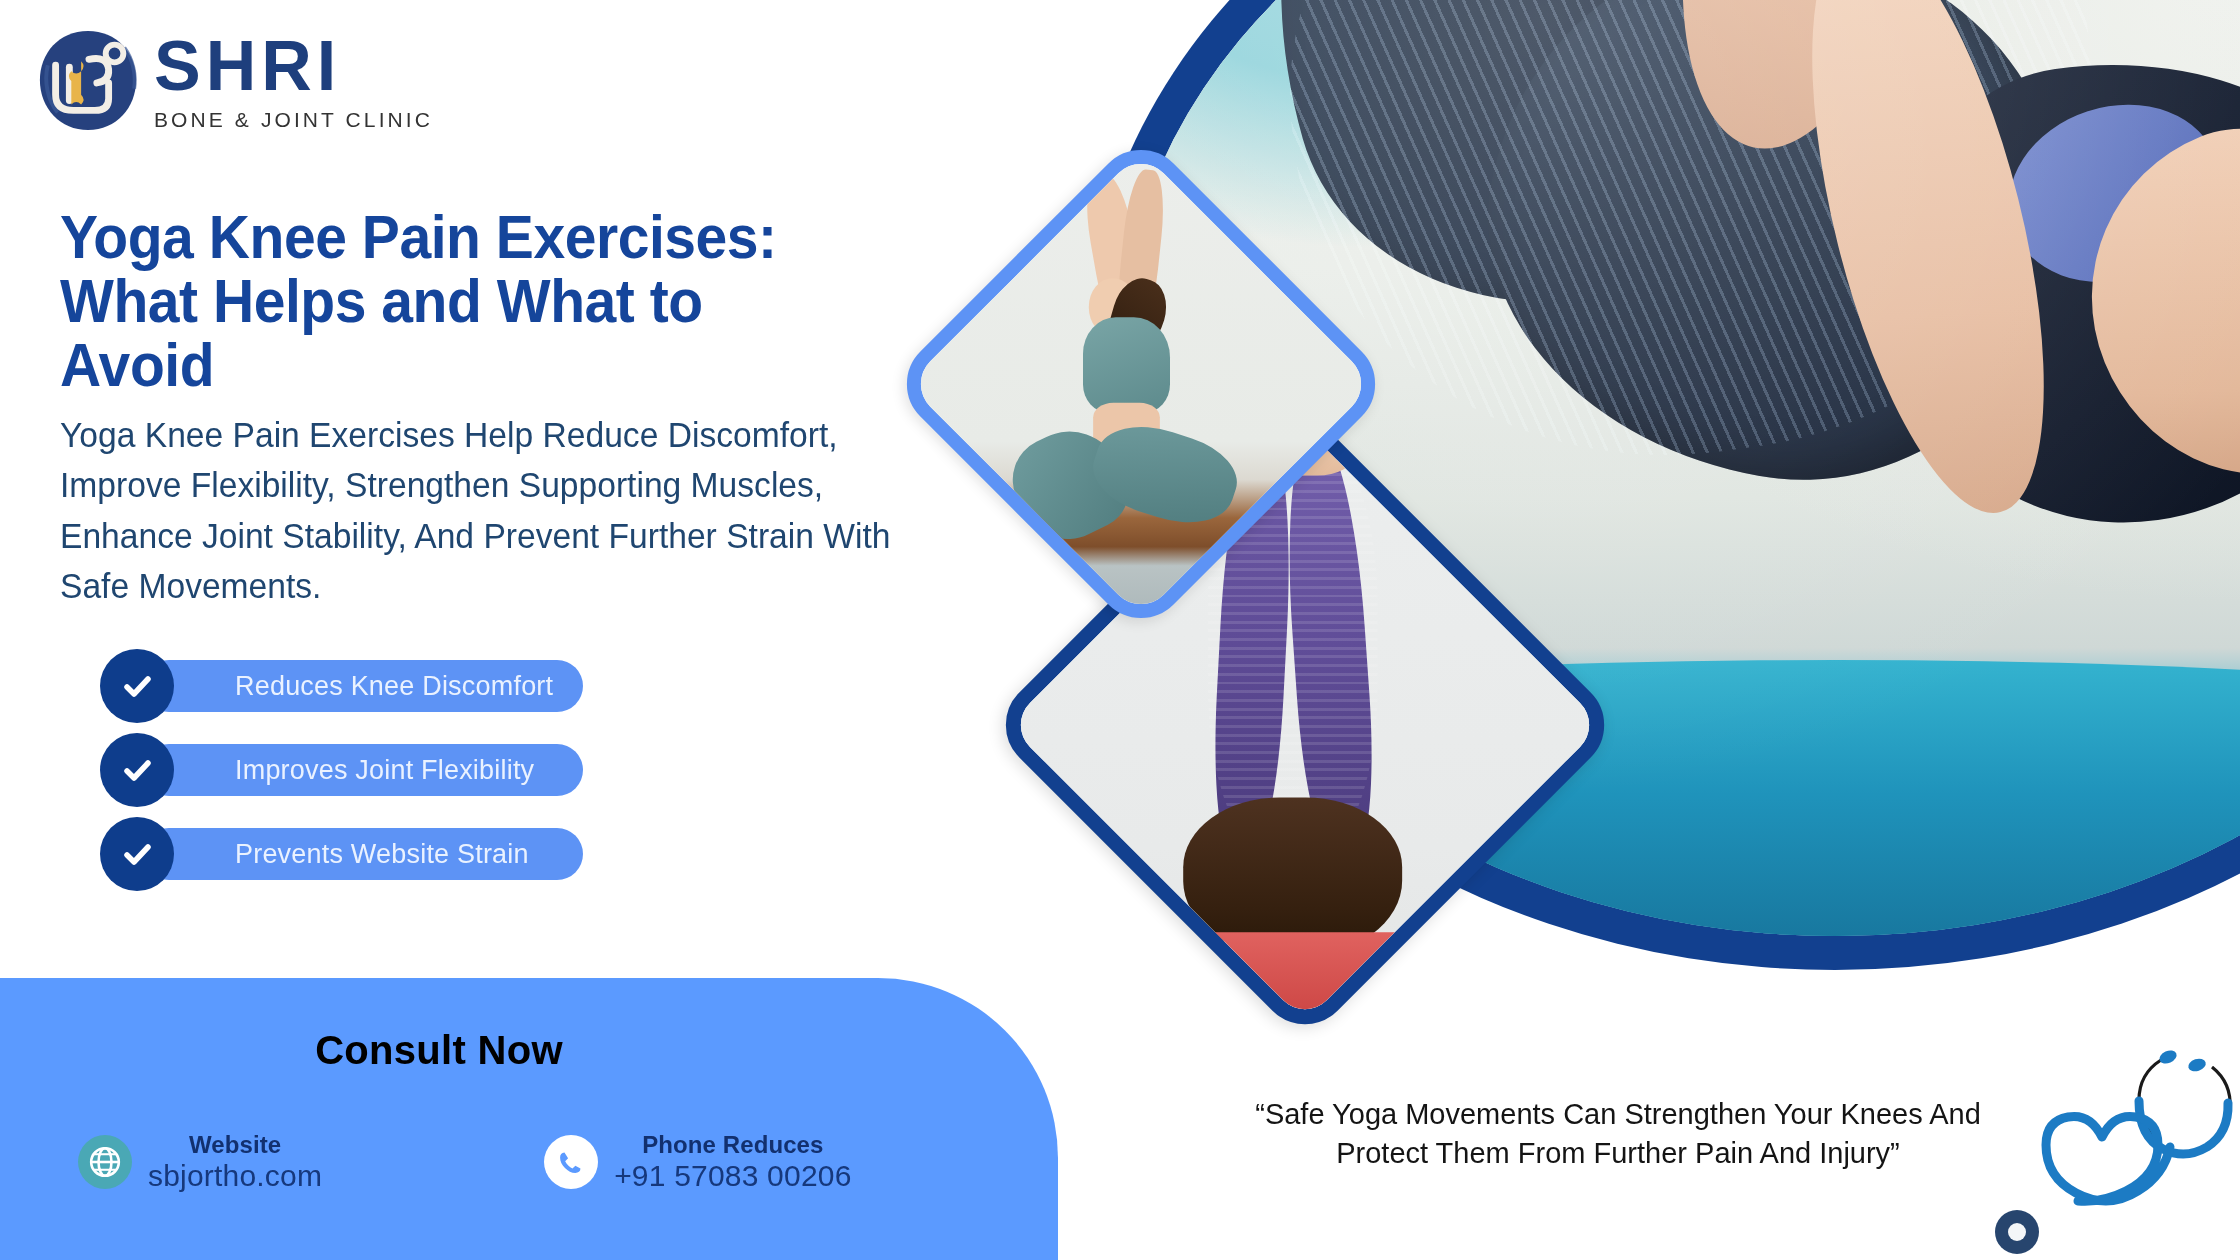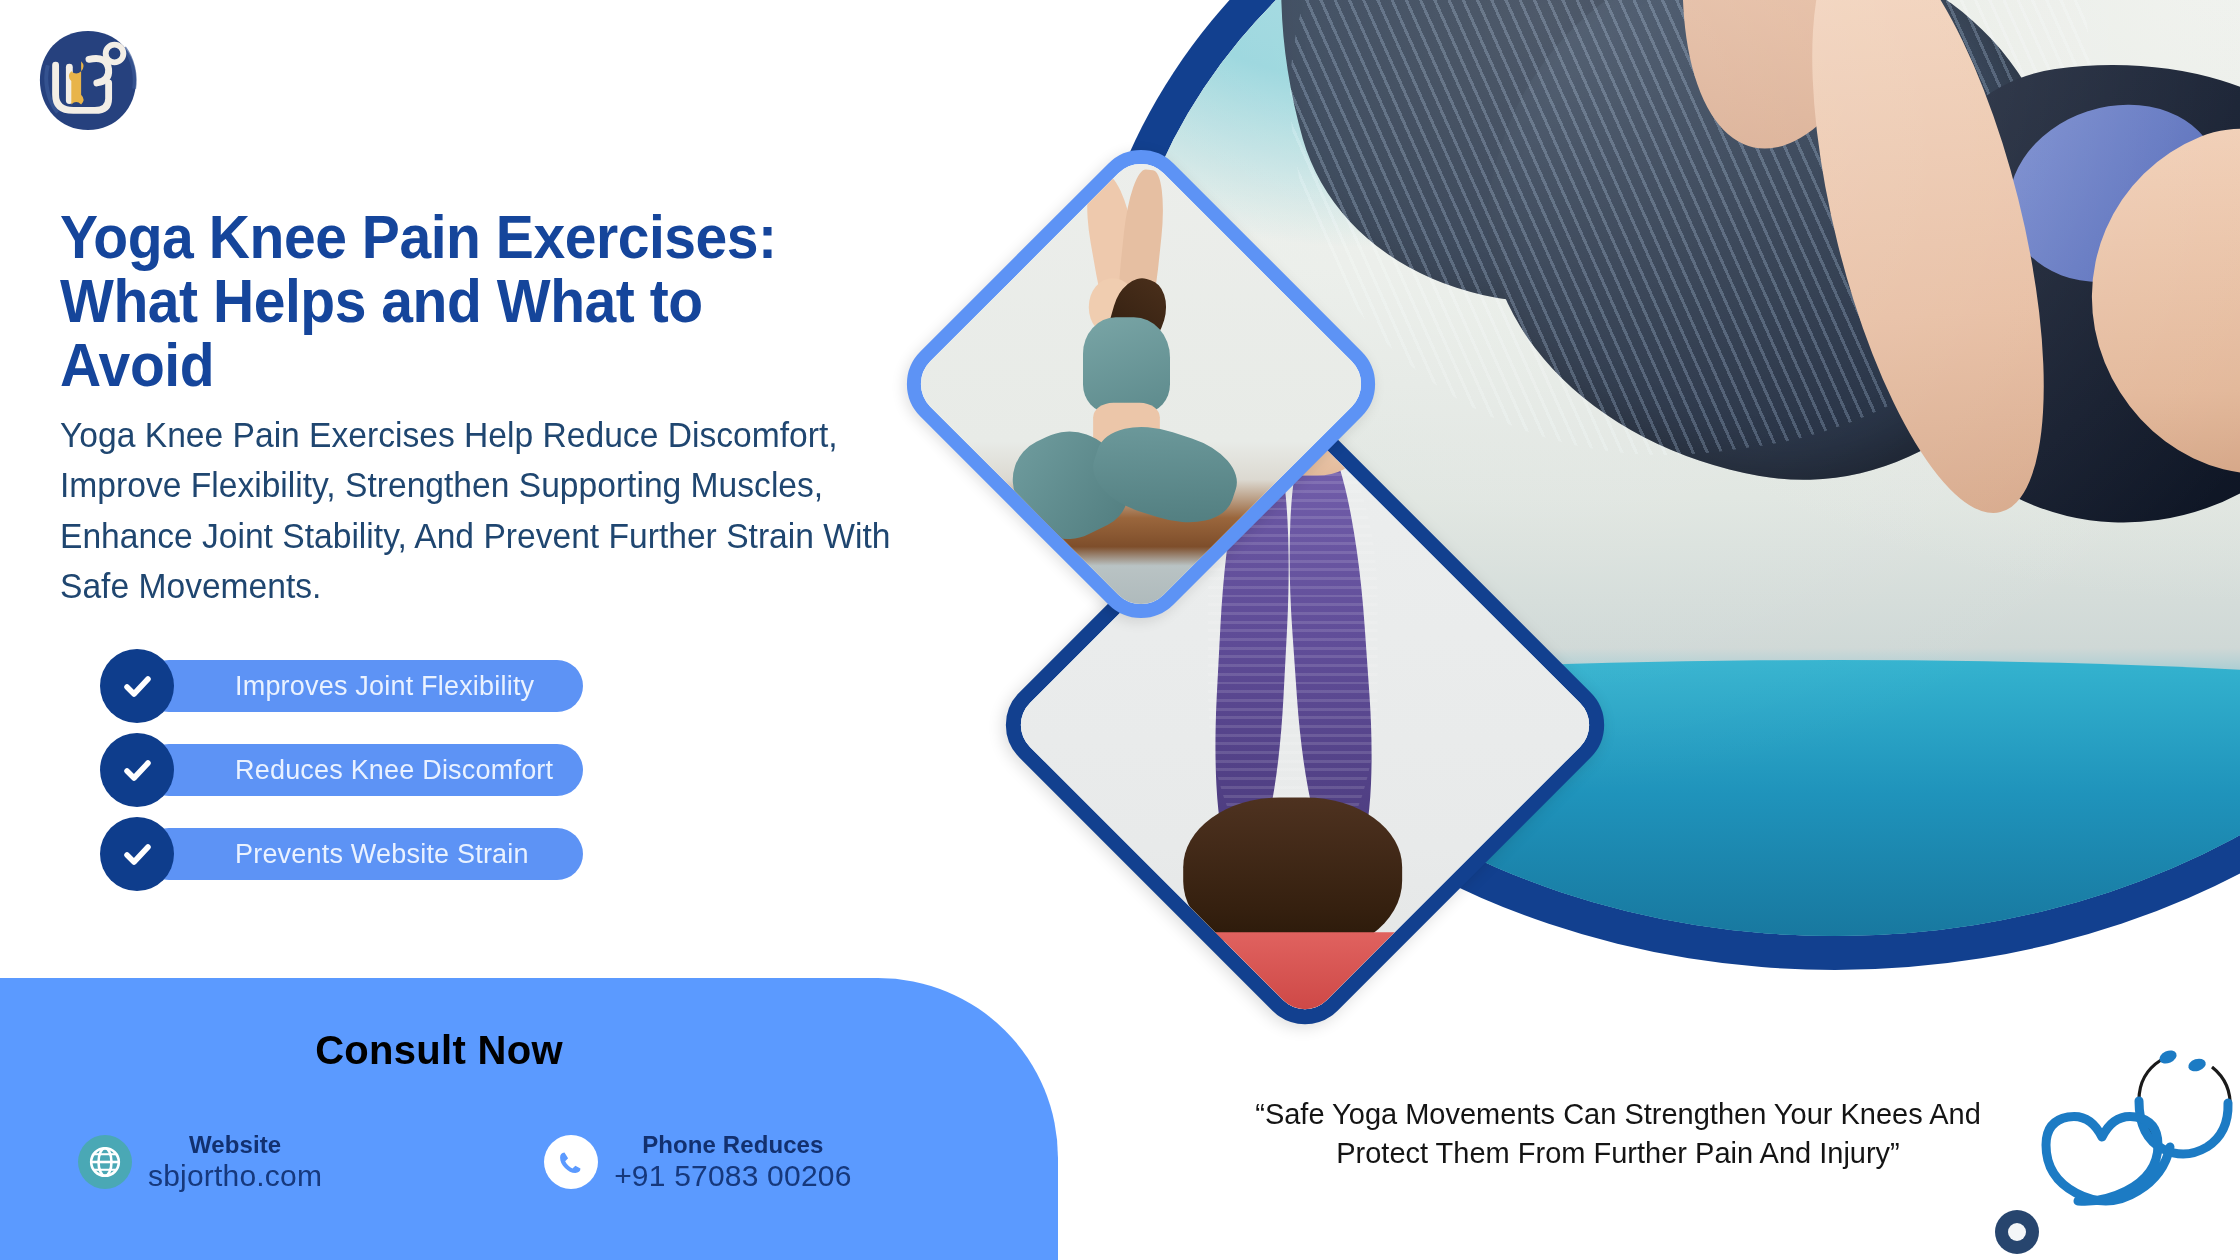--- a/index.html
+++ b/index.html
@@ -219,44 +219,48 @@
         <path d="M55 5 C25 5 6 28 6 55 C6 84 27 106 55 106 C84 106 104 83 104 55 C104 27 84 5 55 5 Z" fill="#26417E"></path>
         <path d="M14 40 C10 57 14 76 24 88" stroke="#3A5896" stroke-width="4" fill="none" opacity=".75"></path>
         <path d="M92 22 C101 34 104 50 102 64" stroke="#3A5896" stroke-width="4" fill="none" opacity=".7"></path>
         <path d="M22 40 L22 70 Q22 86 40 86 L62 86 Q76 86 76 74 L76 58" stroke="#F3EEE6" stroke-width="7" fill="none" stroke-linecap="round"></path>
         <path d="M36 42 L36 76" stroke="#F3EEE6" stroke-width="7" stroke-linecap="round"></path>
         <path d="M56 34 Q74 30 76 44 Q77 56 64 58" stroke="#F3EEE6" stroke-width="7" fill="none" stroke-linecap="round"></path>
         <circle cx="82" cy="28" r="9" fill="none" stroke="#F3EEE6" stroke-width="6"></circle>
         <path d="M48 36 q5 5 0 10 l0 24 q5 5 0 10 q-5 -5 -10 0 l0 -24 q-5 -5 0 -10 q5 5 10 0 z" fill="#E8B44A"></path>
       </svg>
     </div>
+    <div class="logo-text">
+      <div class="logo-shri">SHRI</div>
+      <div class="logo-sub">BONE &amp; JOINT CLINIC</div>
+    </div>
   </div>
 
   <div class="headline">Yoga Knee Pain Exercises: What Helps and What to Avoid</div>
 
   <div class="lede">Yoga Knee Pain Exercises Help Reduce Discomfort, Improve Flexibility, Strengthen Supporting Muscles, Enhance Joint Stability, And Prevent Further Strain With Safe Movements.</div>
 
   <div class="bullets">
 
     <div class="pill">
       <span class="pill-check">
         <svg viewBox="0 0 36 36">
             <path d="M8 19 l7 7 L29 11" stroke="#fff" stroke-width="5.5" fill="none" stroke-linecap="round" stroke-linejoin="round"></path>
           </svg>
       </span>
-      <span class="pill-label">Improves Joint Flexibility</span>
+      <span class="pill-label">Reduces Knee Discomfort</span>
     </div>
 
     <div class="pill">
       <span class="pill-check">
         <svg viewBox="0 0 36 36">
             <path d="M8 19 l7 7 L29 11" stroke="#fff" stroke-width="5.5" fill="none" stroke-linecap="round" stroke-linejoin="round"></path>
           </svg>
       </span>
-      <span class="pill-label">Reduces Knee Discomfort</span>
+      <span class="pill-label">Improves Joint Flexibility</span>
     </div>
 
     <div class="pill">
       <span class="pill-check">
         <svg viewBox="0 0 36 36">
             <path d="M8 19 l7 7 L29 11" stroke="#fff" stroke-width="5.5" fill="none" stroke-linecap="round" stroke-linejoin="round"></path>
           </svg>
       </span>
       <span class="pill-label">Prevents Website Strain</span>
     </div>

